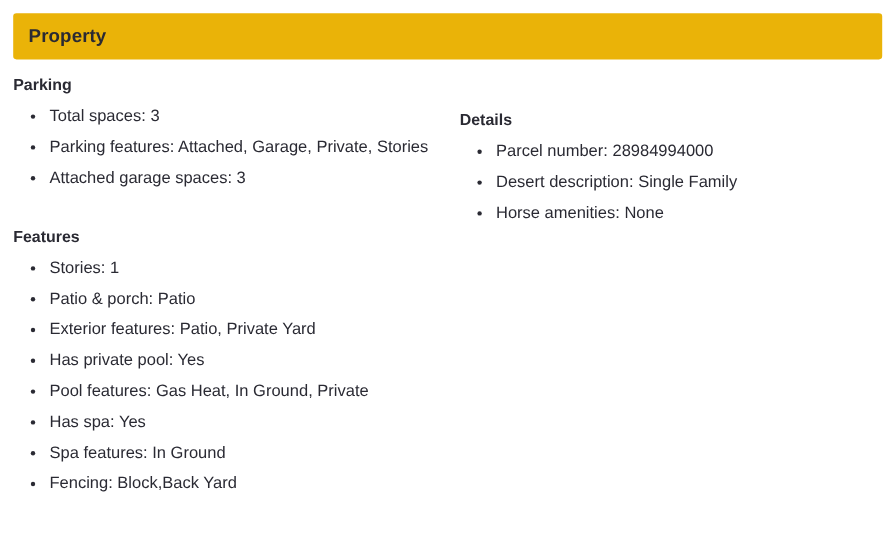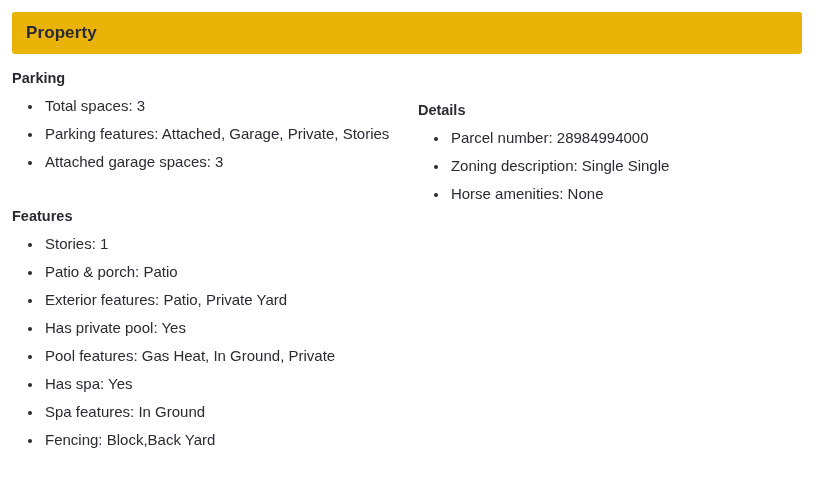--- a/index.html
+++ b/index.html
@@ -119,21 +119,21 @@
 
     <div class="col col-right">
 
       <div class="group">
       </div>
 
       <div class="group">
         <div class="group-title">Details</div>
         <ul class="facts">
           <li>Parcel number: 28984994000</li>
-          <li>Zoning description: Single Single</li>
+          <li>Desert description: Single Family</li>
           <li>Horse amenities: None</li>
         </ul>
       </div>
 
     </div>
 
   </div>
 </div>
 
 </body></html>

